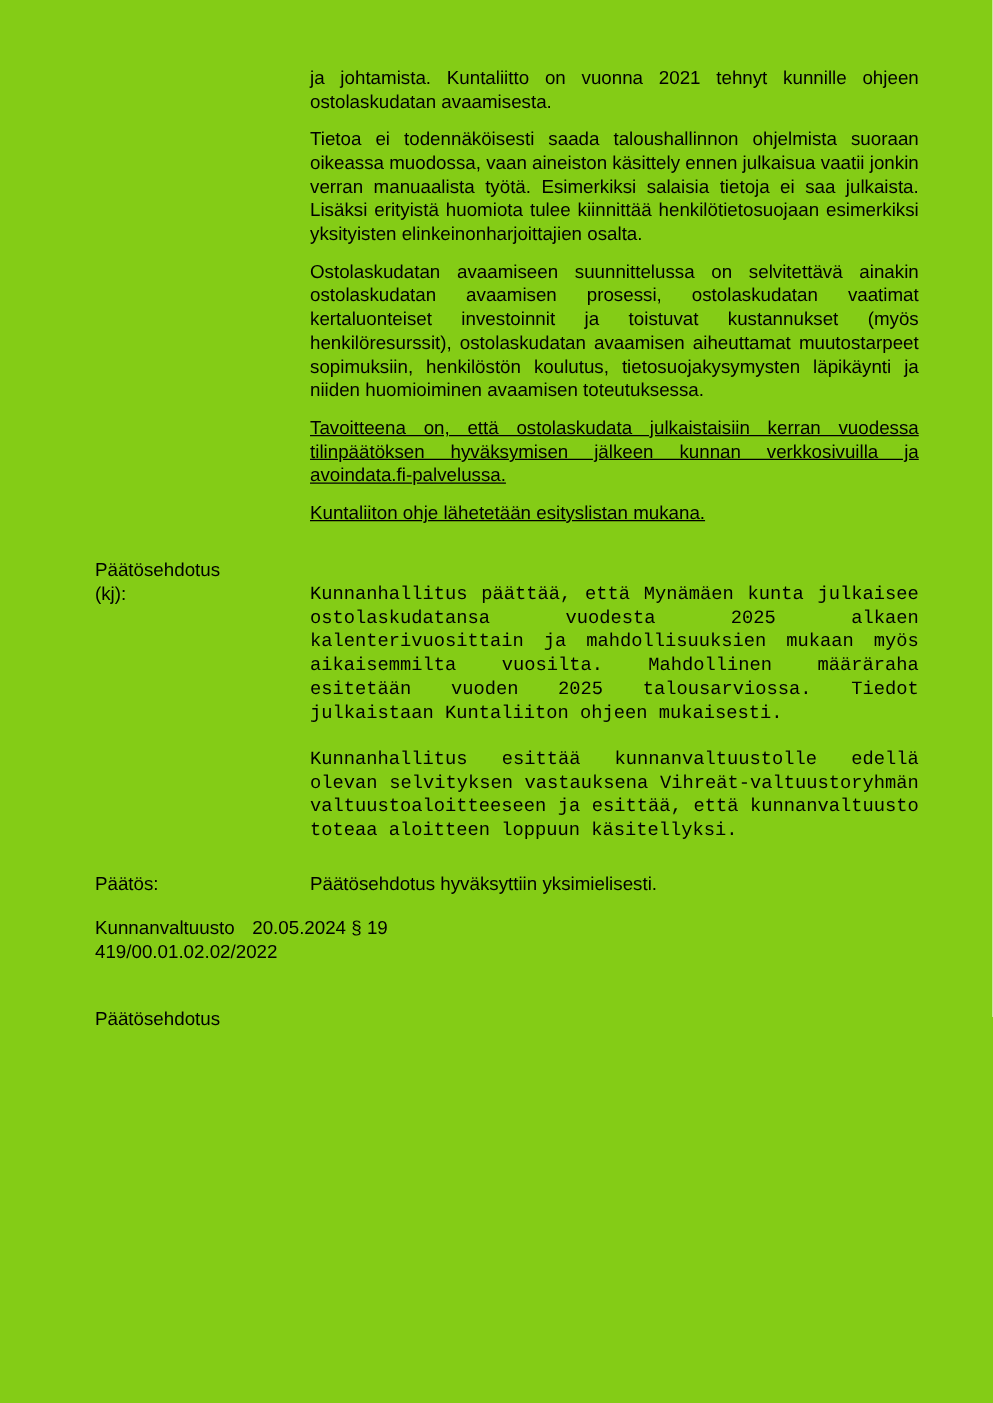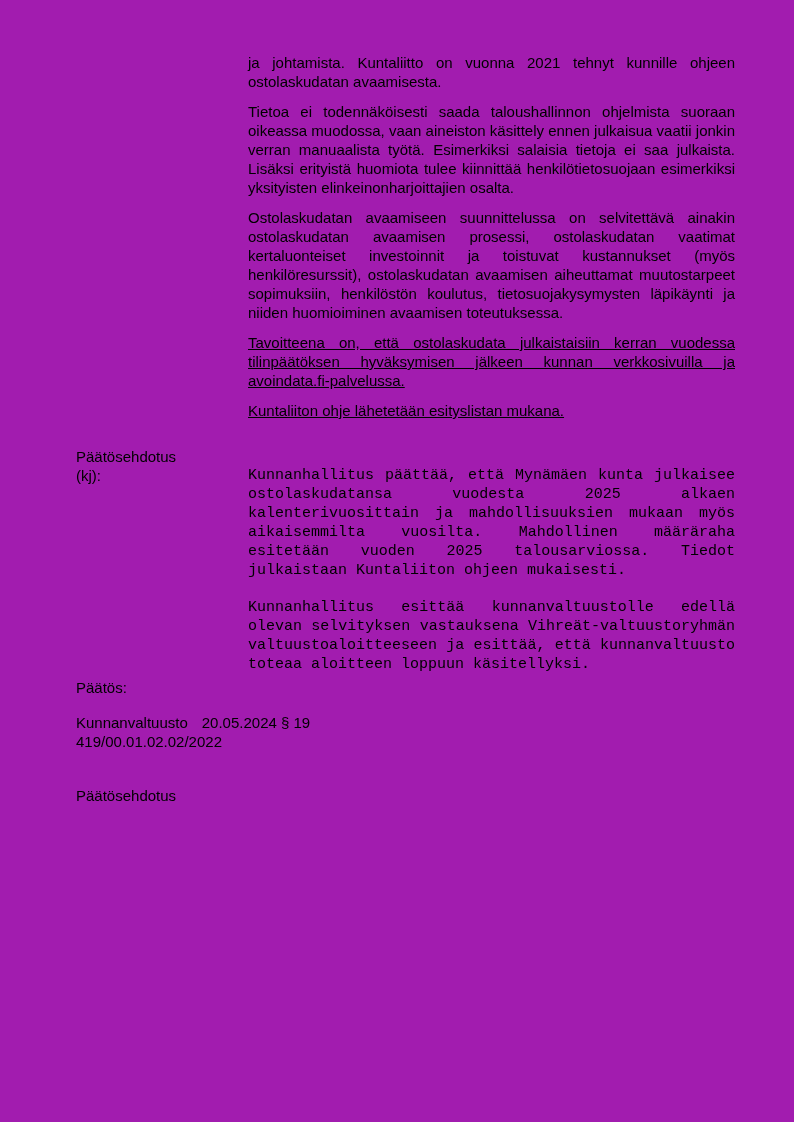--- a/index.html
+++ b/index.html
@@ -1,20 +1,20 @@
 <!DOCTYPE html>
 <html><head>
 <meta charset="utf-8">
 <style>
   html, body { margin: 0; padding: 0; background: #ffffff; }
   .page {
     position: relative;
     width: 794px;
     height: 1122px;
-    background: #a21caf;
+    background: #84cc16;
     color: #000000;
     font-family: "Liberation Sans", "DejaVu Sans", sans-serif;
     font-size: 15px;
     line-height: 19px;
     overflow: hidden;
     box-sizing: border-box;
     padding-top: 53px;
   }
   .main-col {
     margin-left: 248px;
@@ -34,21 +34,21 @@
   }
   .section-body {
     width: 487px;
     flex: 0 0 487px;
     text-align: justify;
   }
   .section-body p { margin: 0; }
   .section-proposal { margin-top: 27px; }
   .section-proposal .section-body { padding-top: 19px; font-family: Liberation Mono, monospace; }
   .section-proposal .section-body p.p1 { margin-bottom: 18px; }
-  .section-decision { margin-top: 4px; }
+  .section-decision { margin-top: 24px; }
   .footer-block {
     margin-left: 76px;
     margin-top: 16px;
   }
   .footer-line1 .board { margin-right: 14px; }
   .footer-heading { margin-top: 35px; }
 </style>
 </head>
 <body>
 
@@ -68,20 +68,23 @@
       <div>(kj):</div>
     </div>
     <div class="section-body">
       <p class="p1">Kunnanhallitus päättää, että Mynämäen kunta julkaisee ostolaskudatansa vuodesta 2025 alkaen kalenterivuosittain ja mahdollisuuksien mukaan myös aikaisemmilta vuosilta. Mahdollinen määräraha esitetään vuoden 2025 talousarviossa. Tiedot julkaistaan Kuntaliiton ohjeen mukaisesti.</p>
       <p class="p2">Kunnanhallitus esittää kunnanvaltuustolle edellä olevan selvityksen vastauksena Vihreät-valtuustoryhmän valtuustoaloitteeseen ja esittää, että kunnanvaltuusto toteaa aloitteen loppuun käsitellyksi.</p>
     </div>
   </div>
 
   <div class="section section-decision">
     <div class="section-label">Päätös:</div>
+    <div class="section-body">
+      <p>Päätösehdotus hyväksyttiin yksimielisesti.</p>
+    </div>
   </div>
 
   <div class="footer-block">
     <div class="footer-line1">
       <span class="board">Kunnanvaltuusto</span><span>20.05.2024 § 19</span>
     </div>
     <div>419/00.01.02.02/2022</div>
     <div class="footer-heading">Päätösehdotus</div>
   </div>
 

